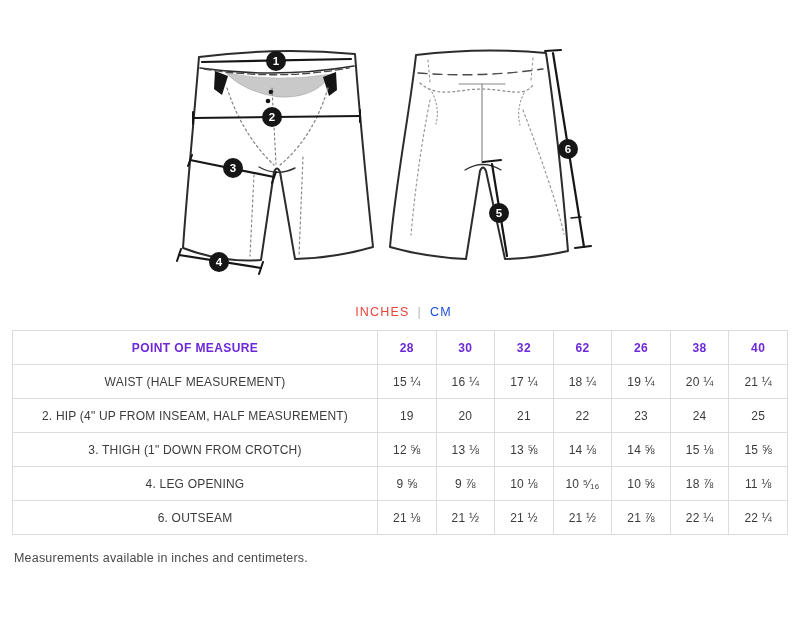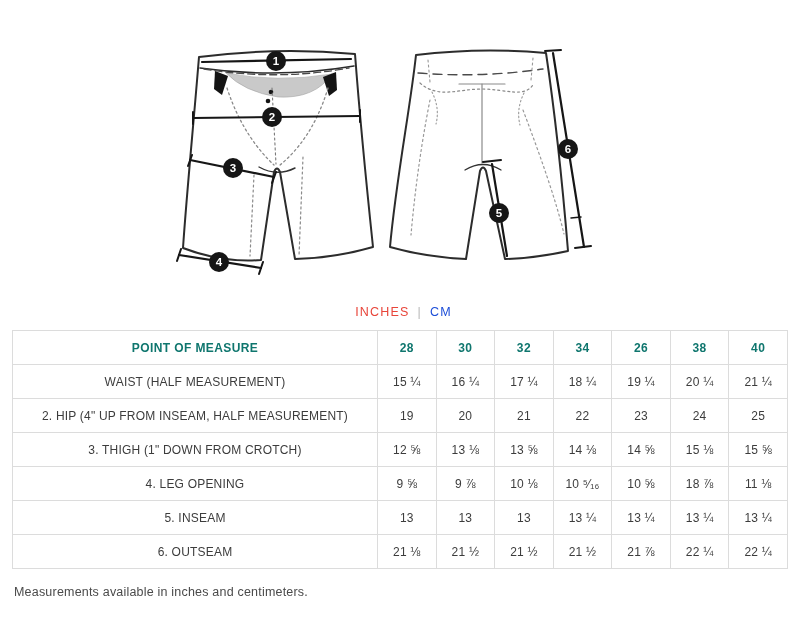--- a/index.html
+++ b/index.html
@@ -23,21 +23,21 @@
   table.size-chart{
     border-collapse:collapse;table-layout:fixed;
     width:776px;margin:8px 12px 0 12px;
   }
   table.size-chart th, table.size-chart td{
     border:1px solid #dcdcdc;height:33px;
     text-align:center;vertical-align:middle;
     font-size:12px;font-weight:400;color:#3c3c3c;
     padding:0 4px;letter-spacing:.2px;
   }
-  table.size-chart th{font-weight:700;letter-spacing:.4px;color:#0f766e;margin-top:37px;}
+  table.size-chart th{font-weight:700;letter-spacing:.4px;color:#6d28d9;margin-top:37px;}
   table.size-chart th:first-child,
   table.size-chart td:first-child{width:356px;}
 
   .footnote{
     margin:16px 0 0 14px;font-size:12.5px;color:#4a4a4a;letter-spacing:.2px;
   }
 </style>
 </head>
 <body>
 
@@ -149,21 +149,21 @@
   <span class="u-inches">INCHES</span><span class="u-sep">|</span><span class="u-cm">CM</span>
 </div>
 
 <table class="size-chart">
   <thead>
     <tr id="chart-head">
         <th>POINT OF MEASURE</th>
         <th>28</th>
         <th>30</th>
         <th>32</th>
-        <th>34</th>
+        <th>62</th>
         <th>26</th>
         <th>38</th>
         <th>40</th>
       </tr>
   </thead>
   <tbody id="chart-body">
       <tr>
         <td>WAIST (HALF MEASUREMENT)</td>
         <td>15 ¼</td>
         <td>16 ¼</td>
@@ -197,30 +197,20 @@
         <td>4. LEG OPENING</td>
         <td>9 ⅝</td>
         <td>9 ⅞</td>
         <td>10 ⅛</td>
         <td>10 ⁵⁄₁₆</td>
         <td>10 ⅝</td>
         <td>18 ⅞</td>
         <td>11 ⅛</td>
       </tr>
       <tr>
-        <td>5. INSEAM</td>
-        <td>13</td>
-        <td>13</td>
-        <td>13</td>
-        <td>13 ¼</td>
-        <td>13 ¼</td>
-        <td>13 ¼</td>
-        <td>13 ¼</td>
-      </tr>
-      <tr>
         <td>6. OUTSEAM</td>
         <td>21 ⅛</td>
         <td>21 ½</td>
         <td>21 ½</td>
         <td>21 ½</td>
         <td>21 ⅞</td>
         <td>22 ¼</td>
         <td>22 ¼</td>
       </tr>
     </tbody>

